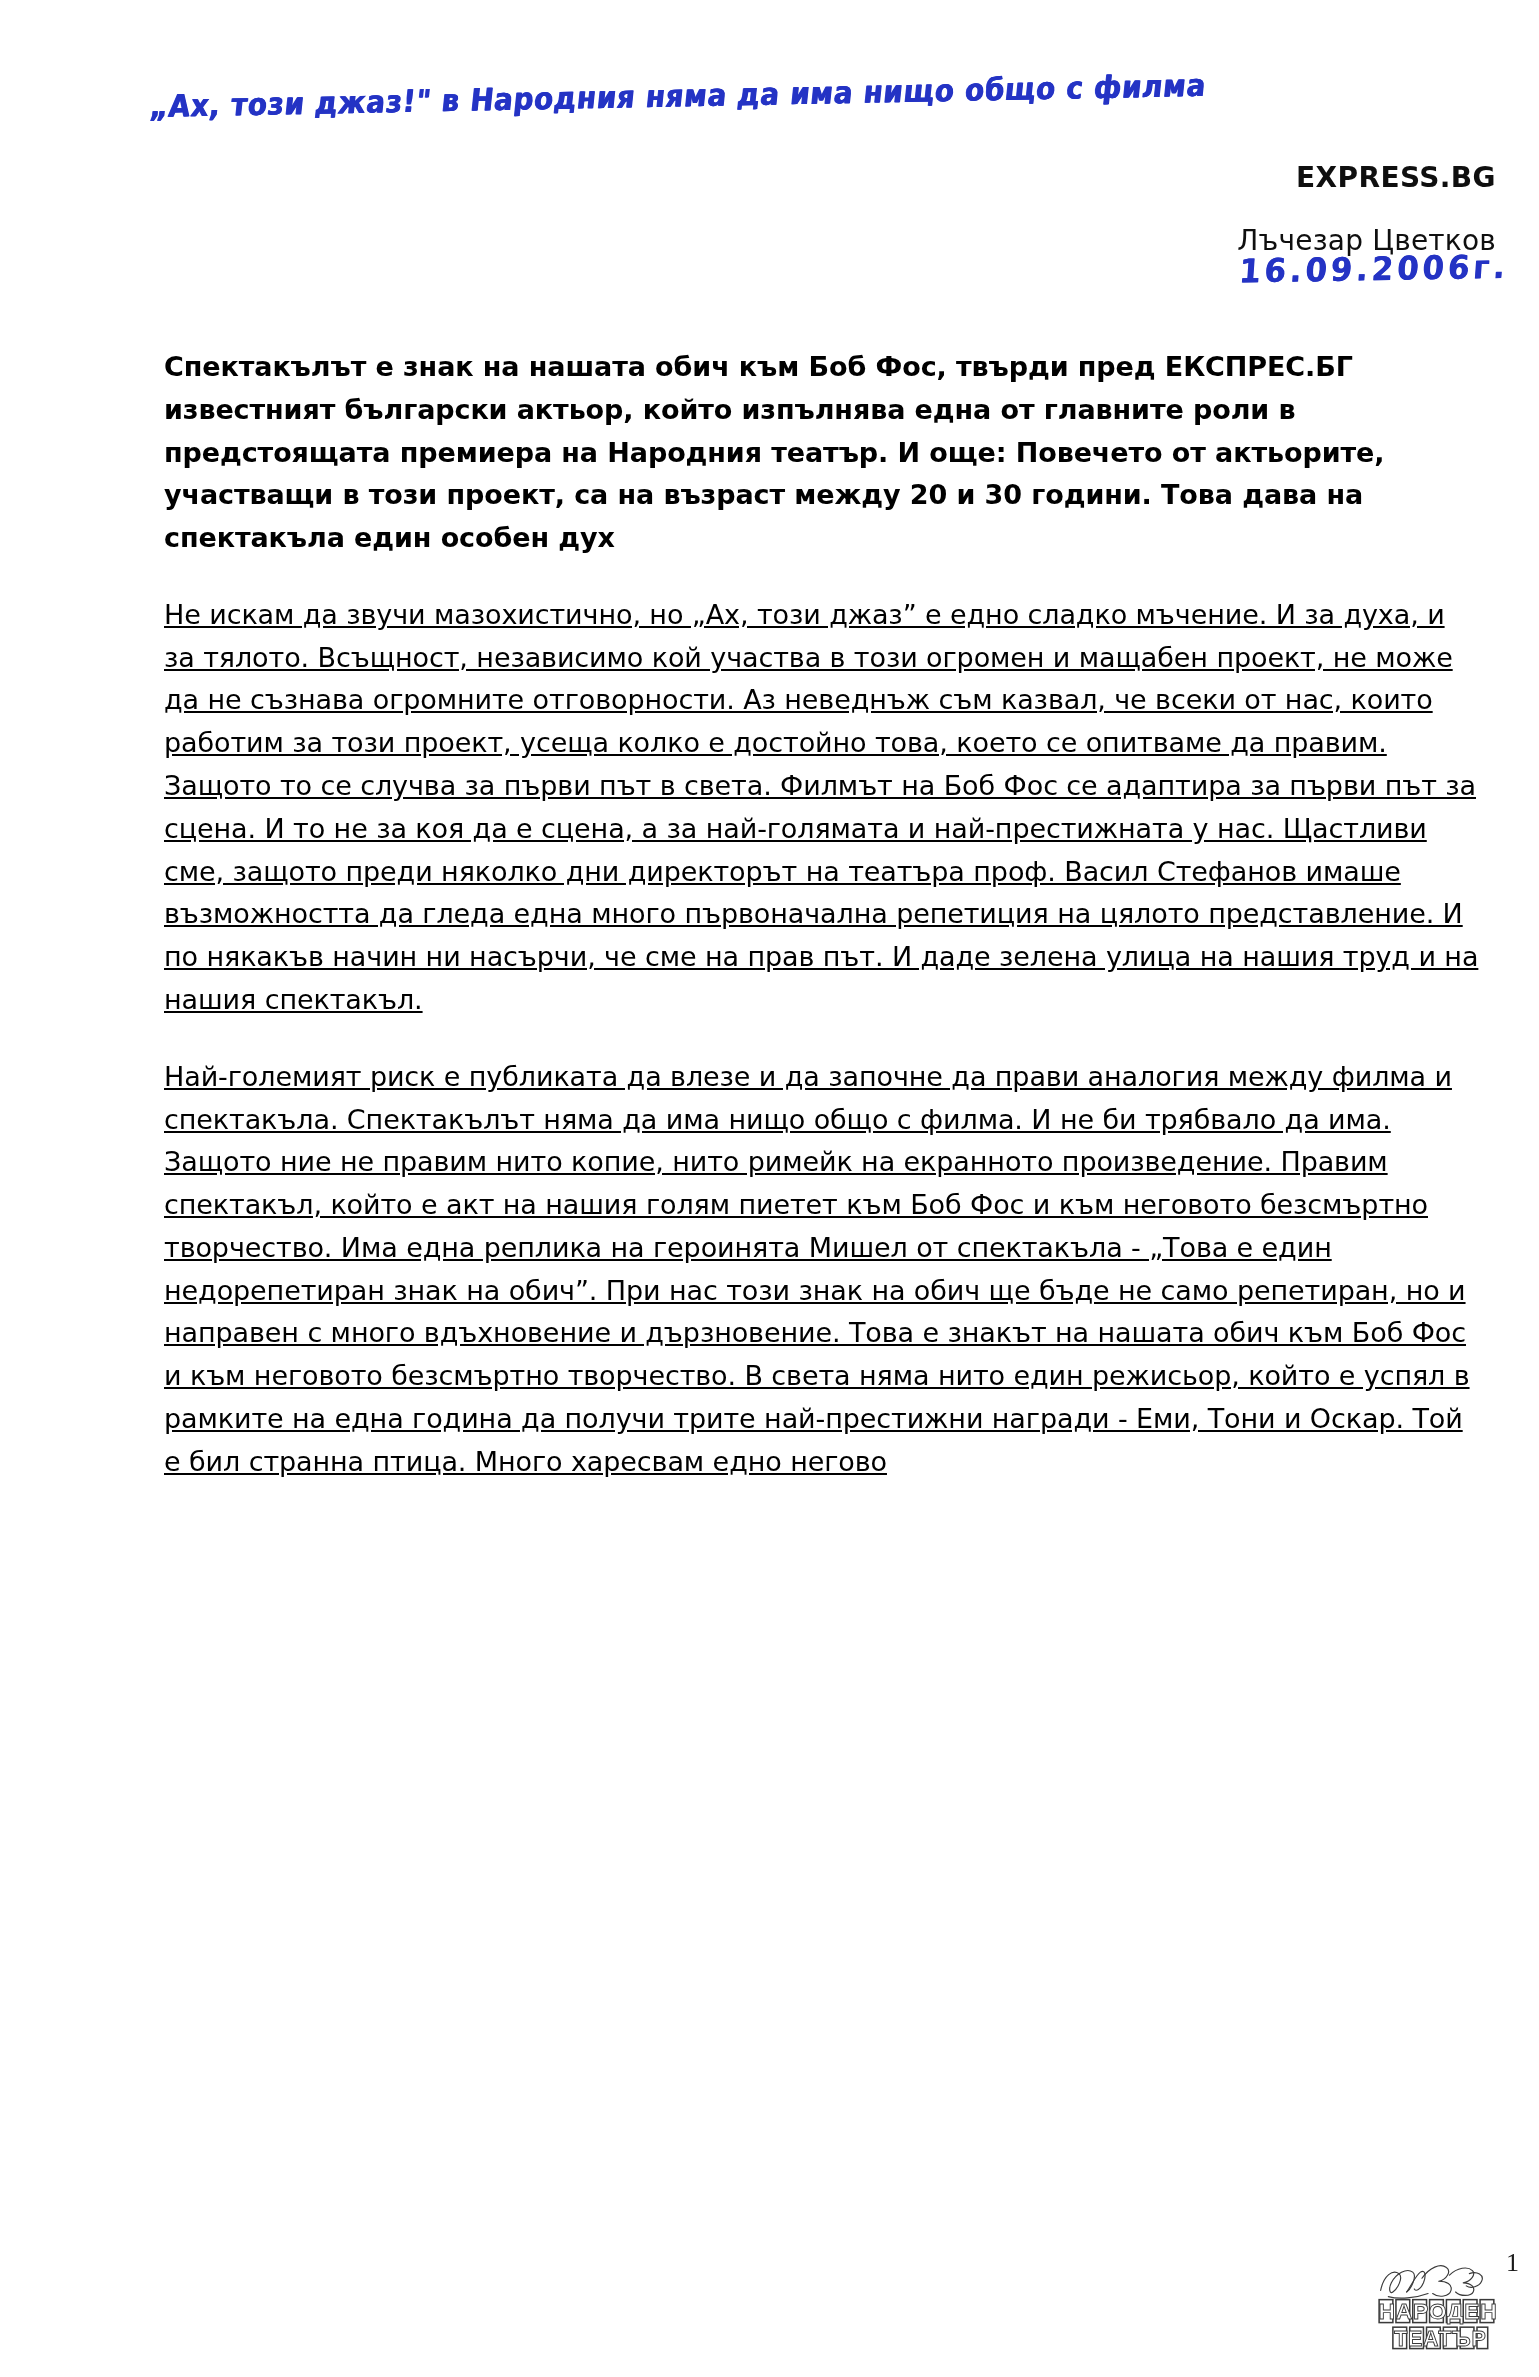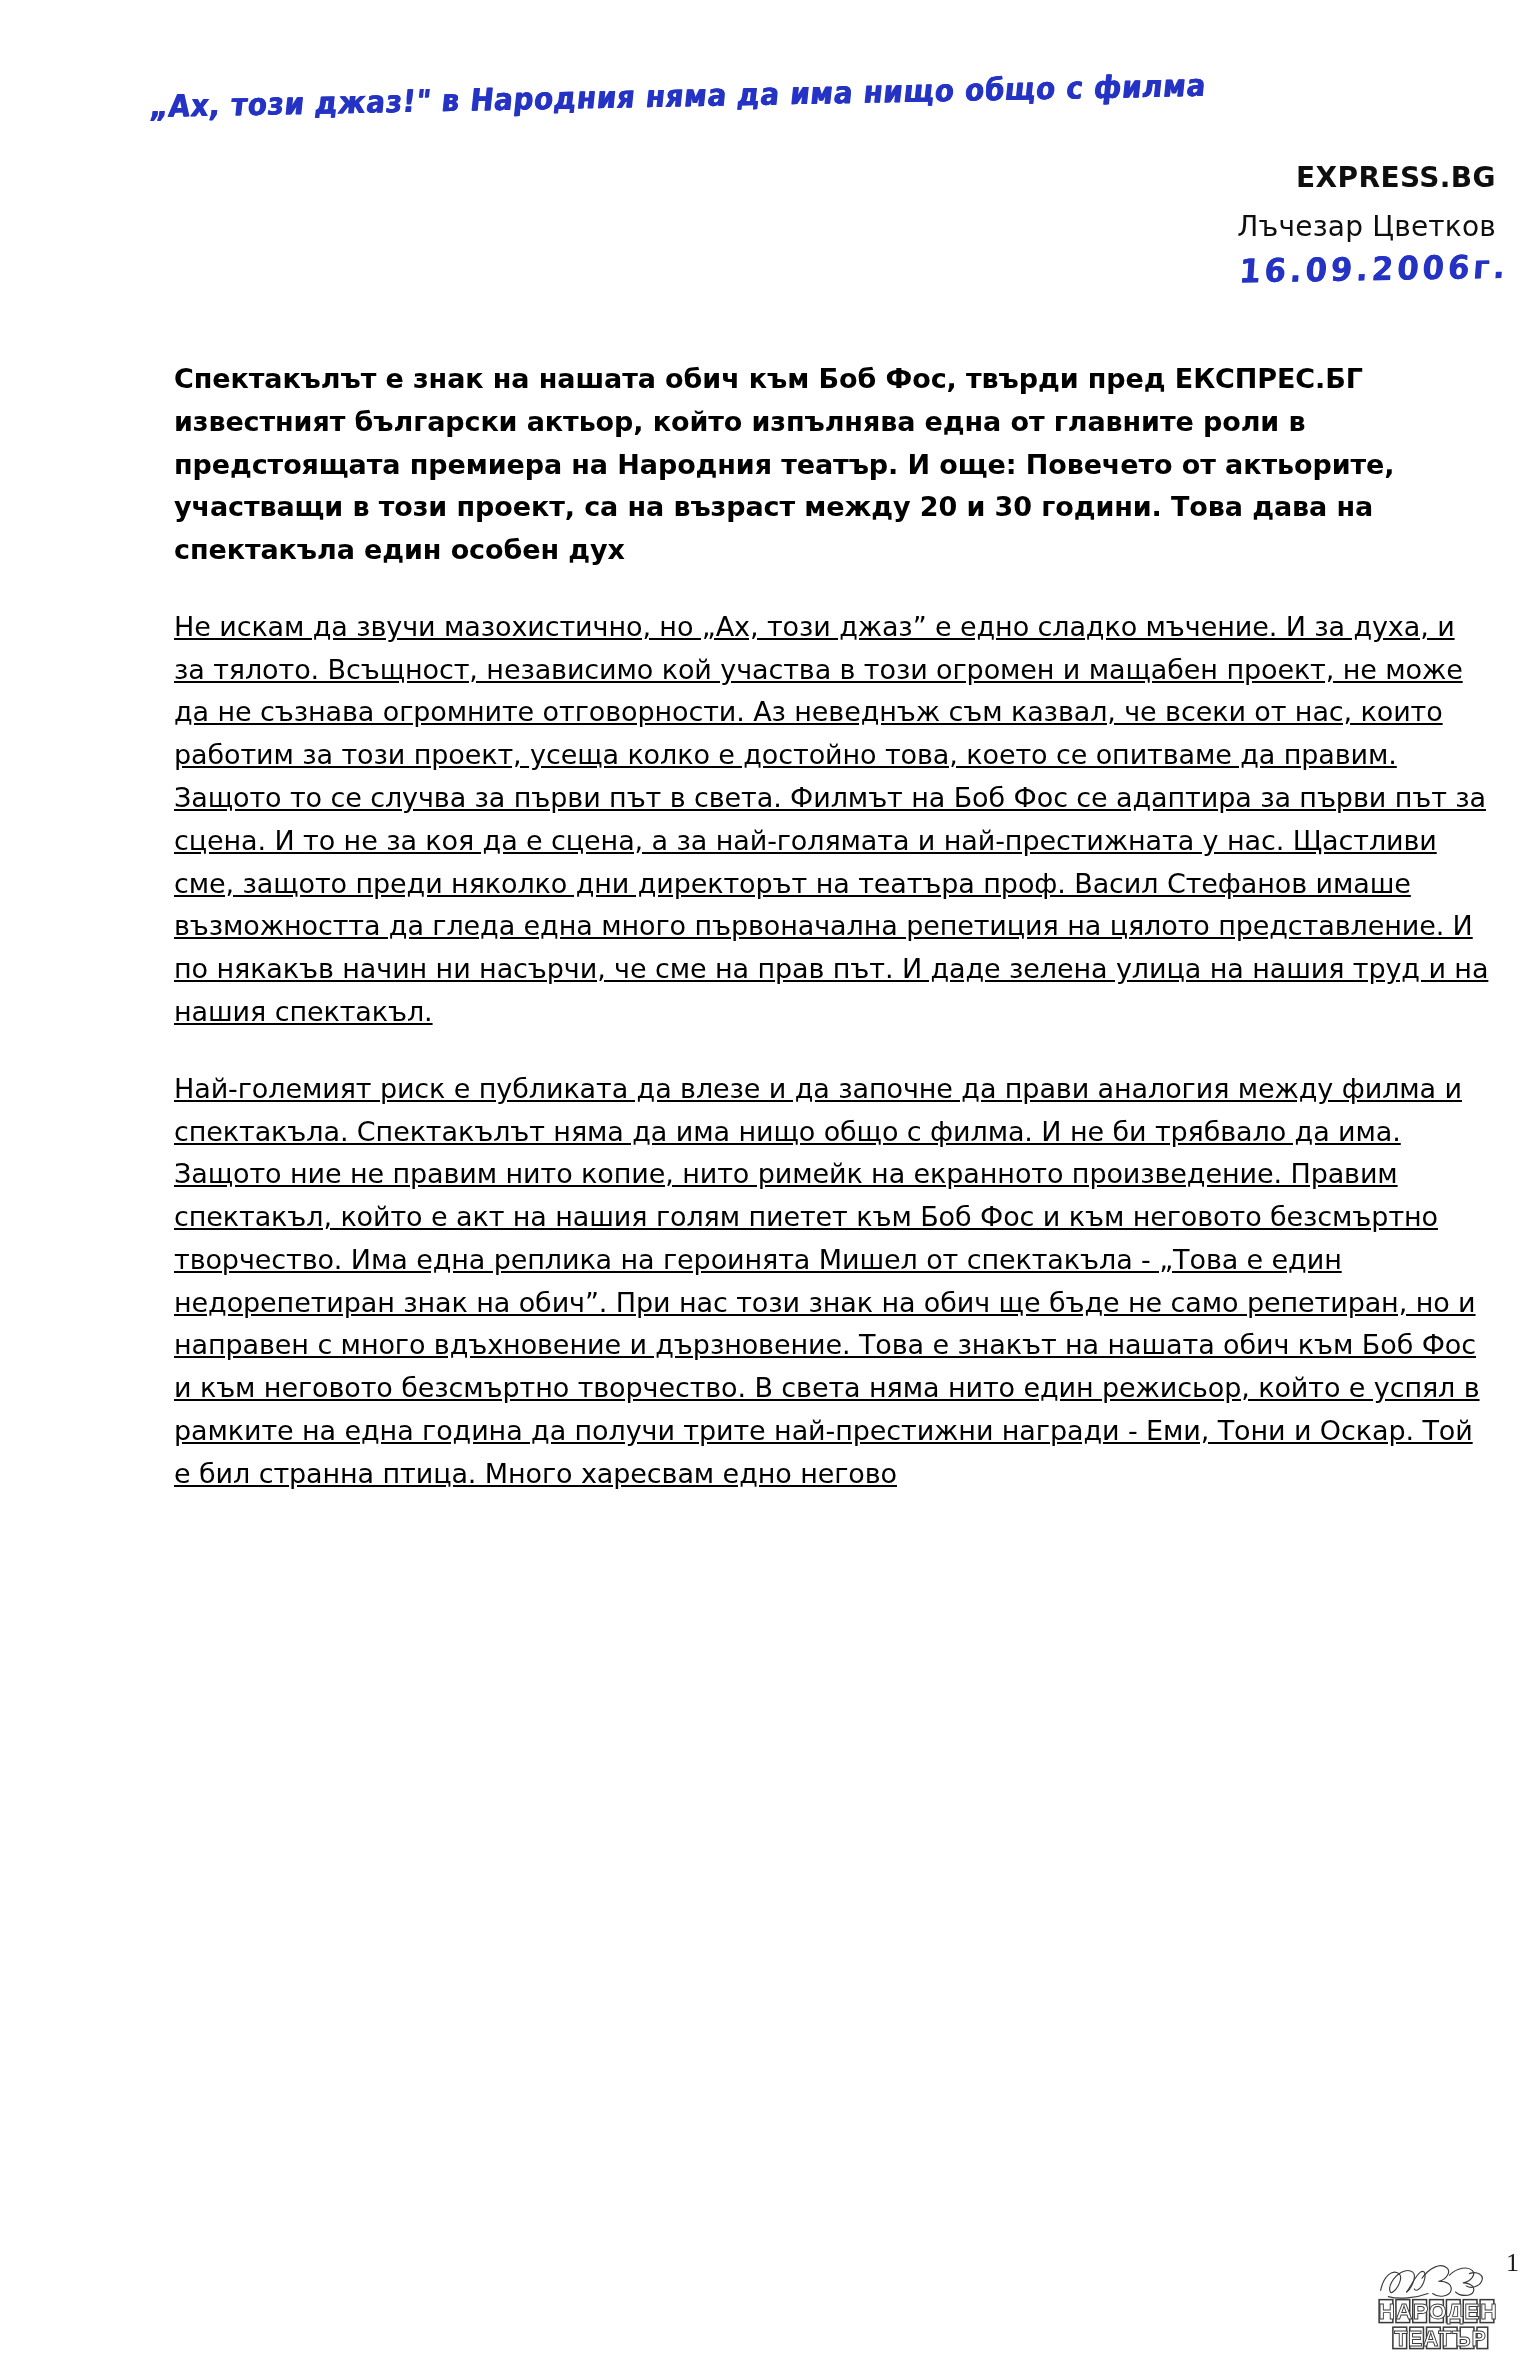--- a/index.html
+++ b/index.html
@@ -58,31 +58,30 @@
     font-size: 28px;
     font-weight: 600;
     letter-spacing: 0.4px;
     line-height: 1.25;
   }
   .masthead-author {
     font-size: 28px;
     font-weight: 400;
     letter-spacing: 0.2px;
     line-height: 1.25;
-    margin-top: 14px;
+    margin-top: 28px;
   }
 
   
   .article {
     position: absolute;
-    left: 174px;
+    left: 164px;
     top: 346px;
     width: 1316px;
     color: #000000;
-    margin-top: 12px;
   }
   .para {
     font-size: 27px;
     line-height: 1.585;
     margin: 0 0 29px 0;
     letter-spacing: -0.1px;
     text-align: left;
   }
   .para.lead,
   .para.question {

